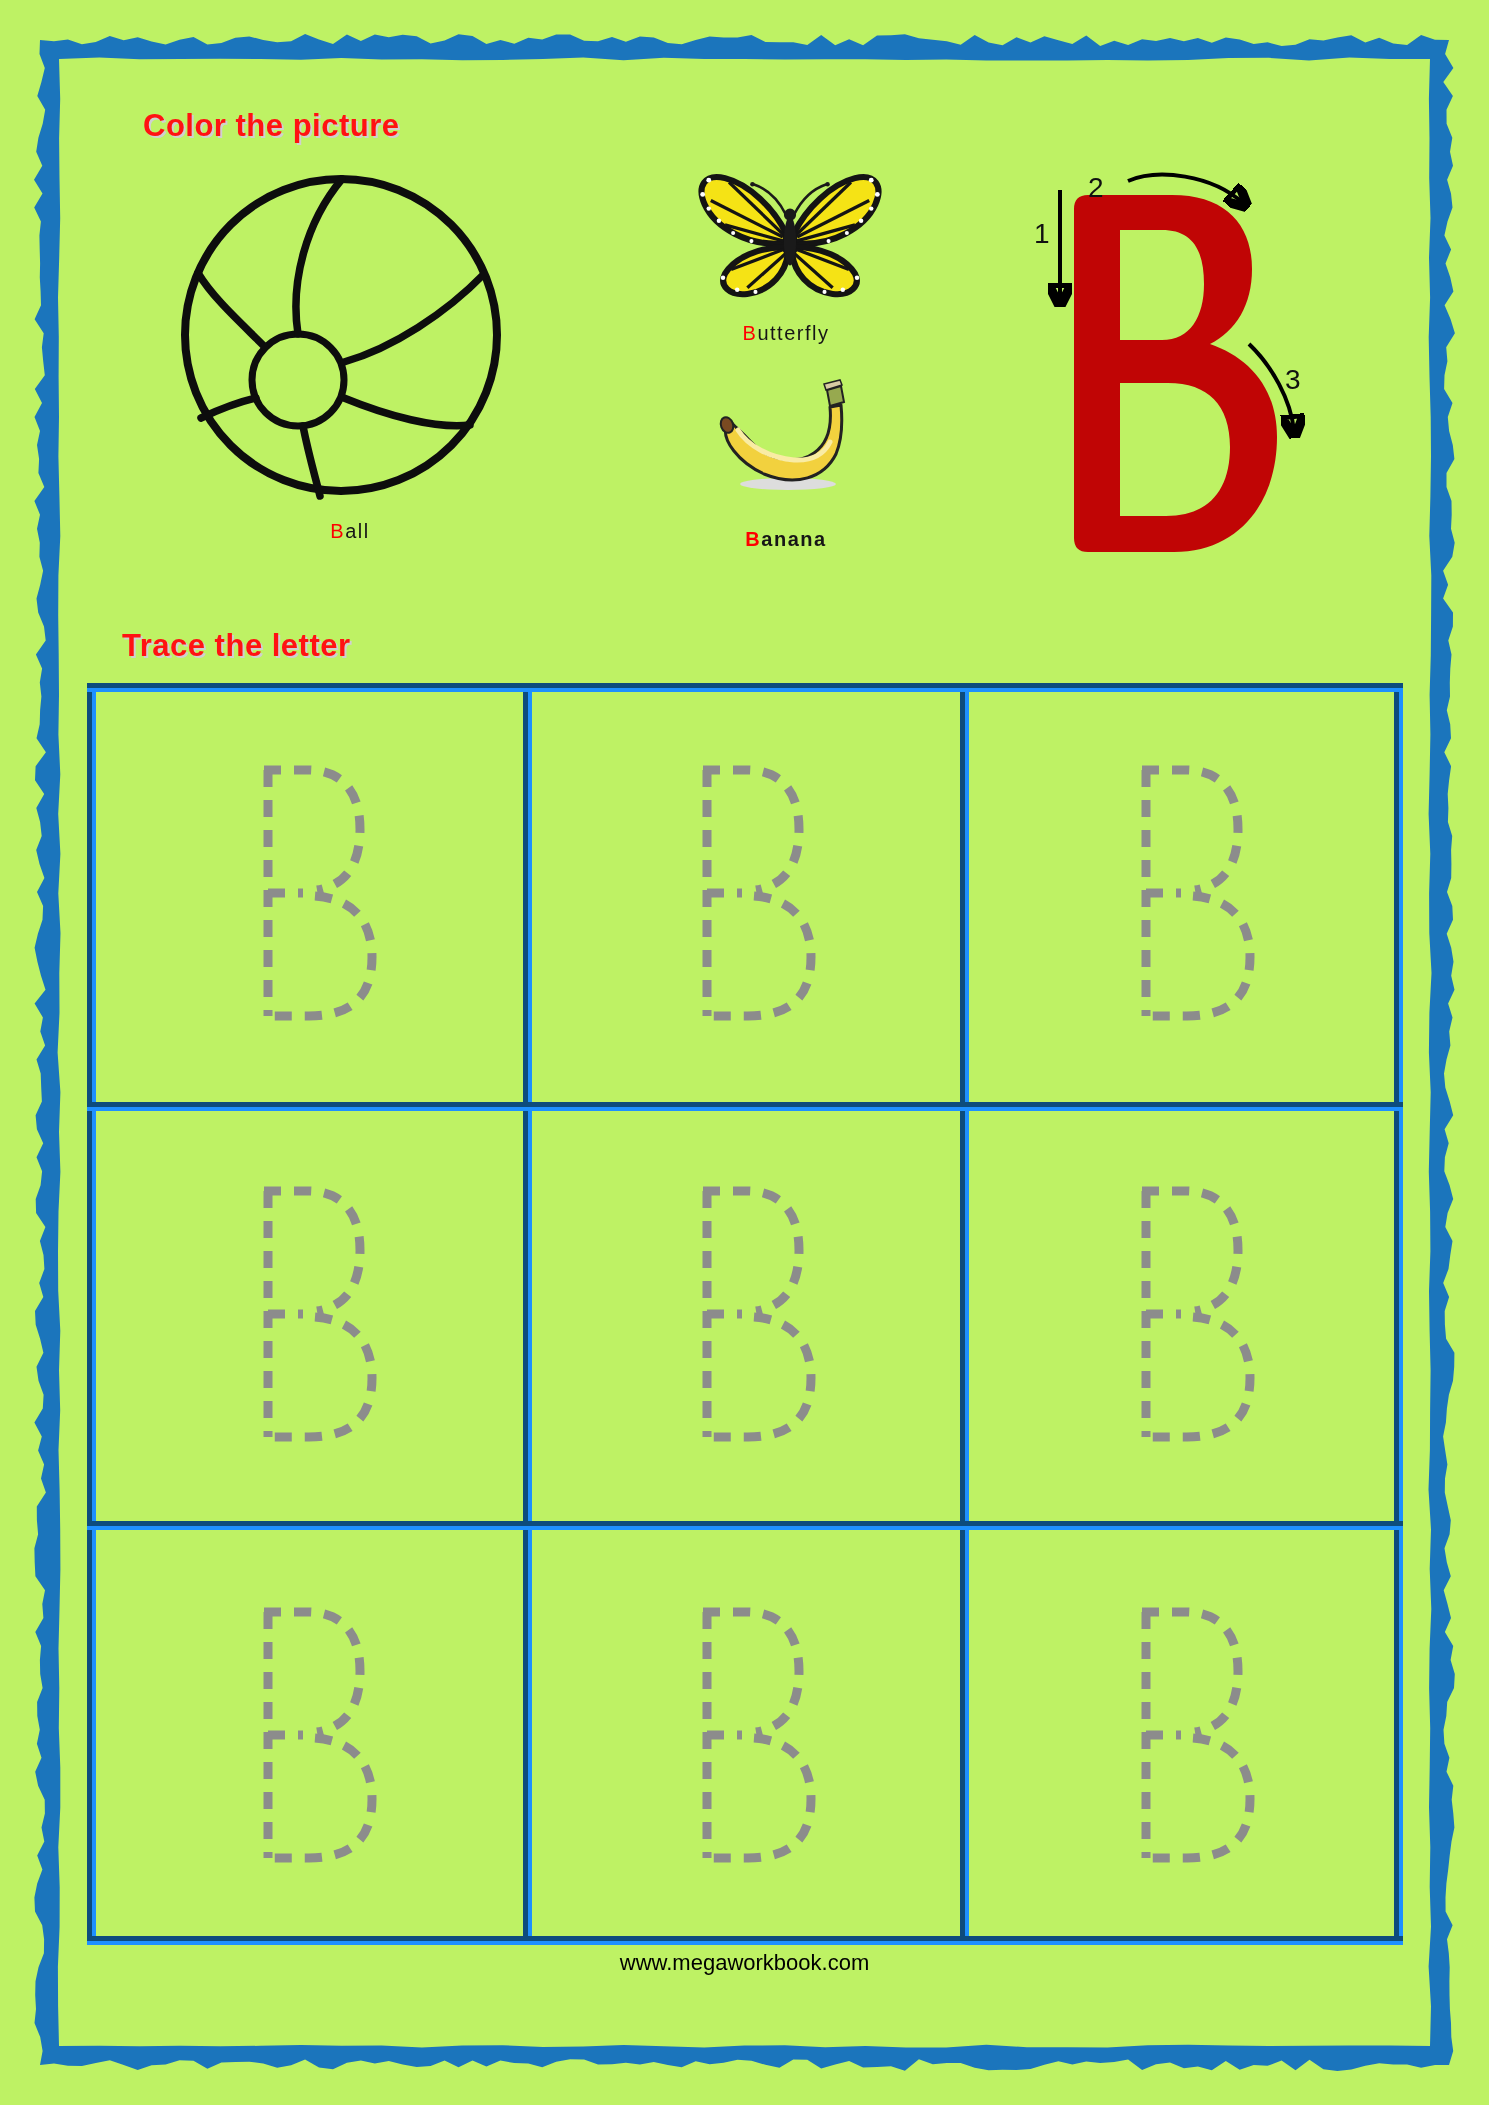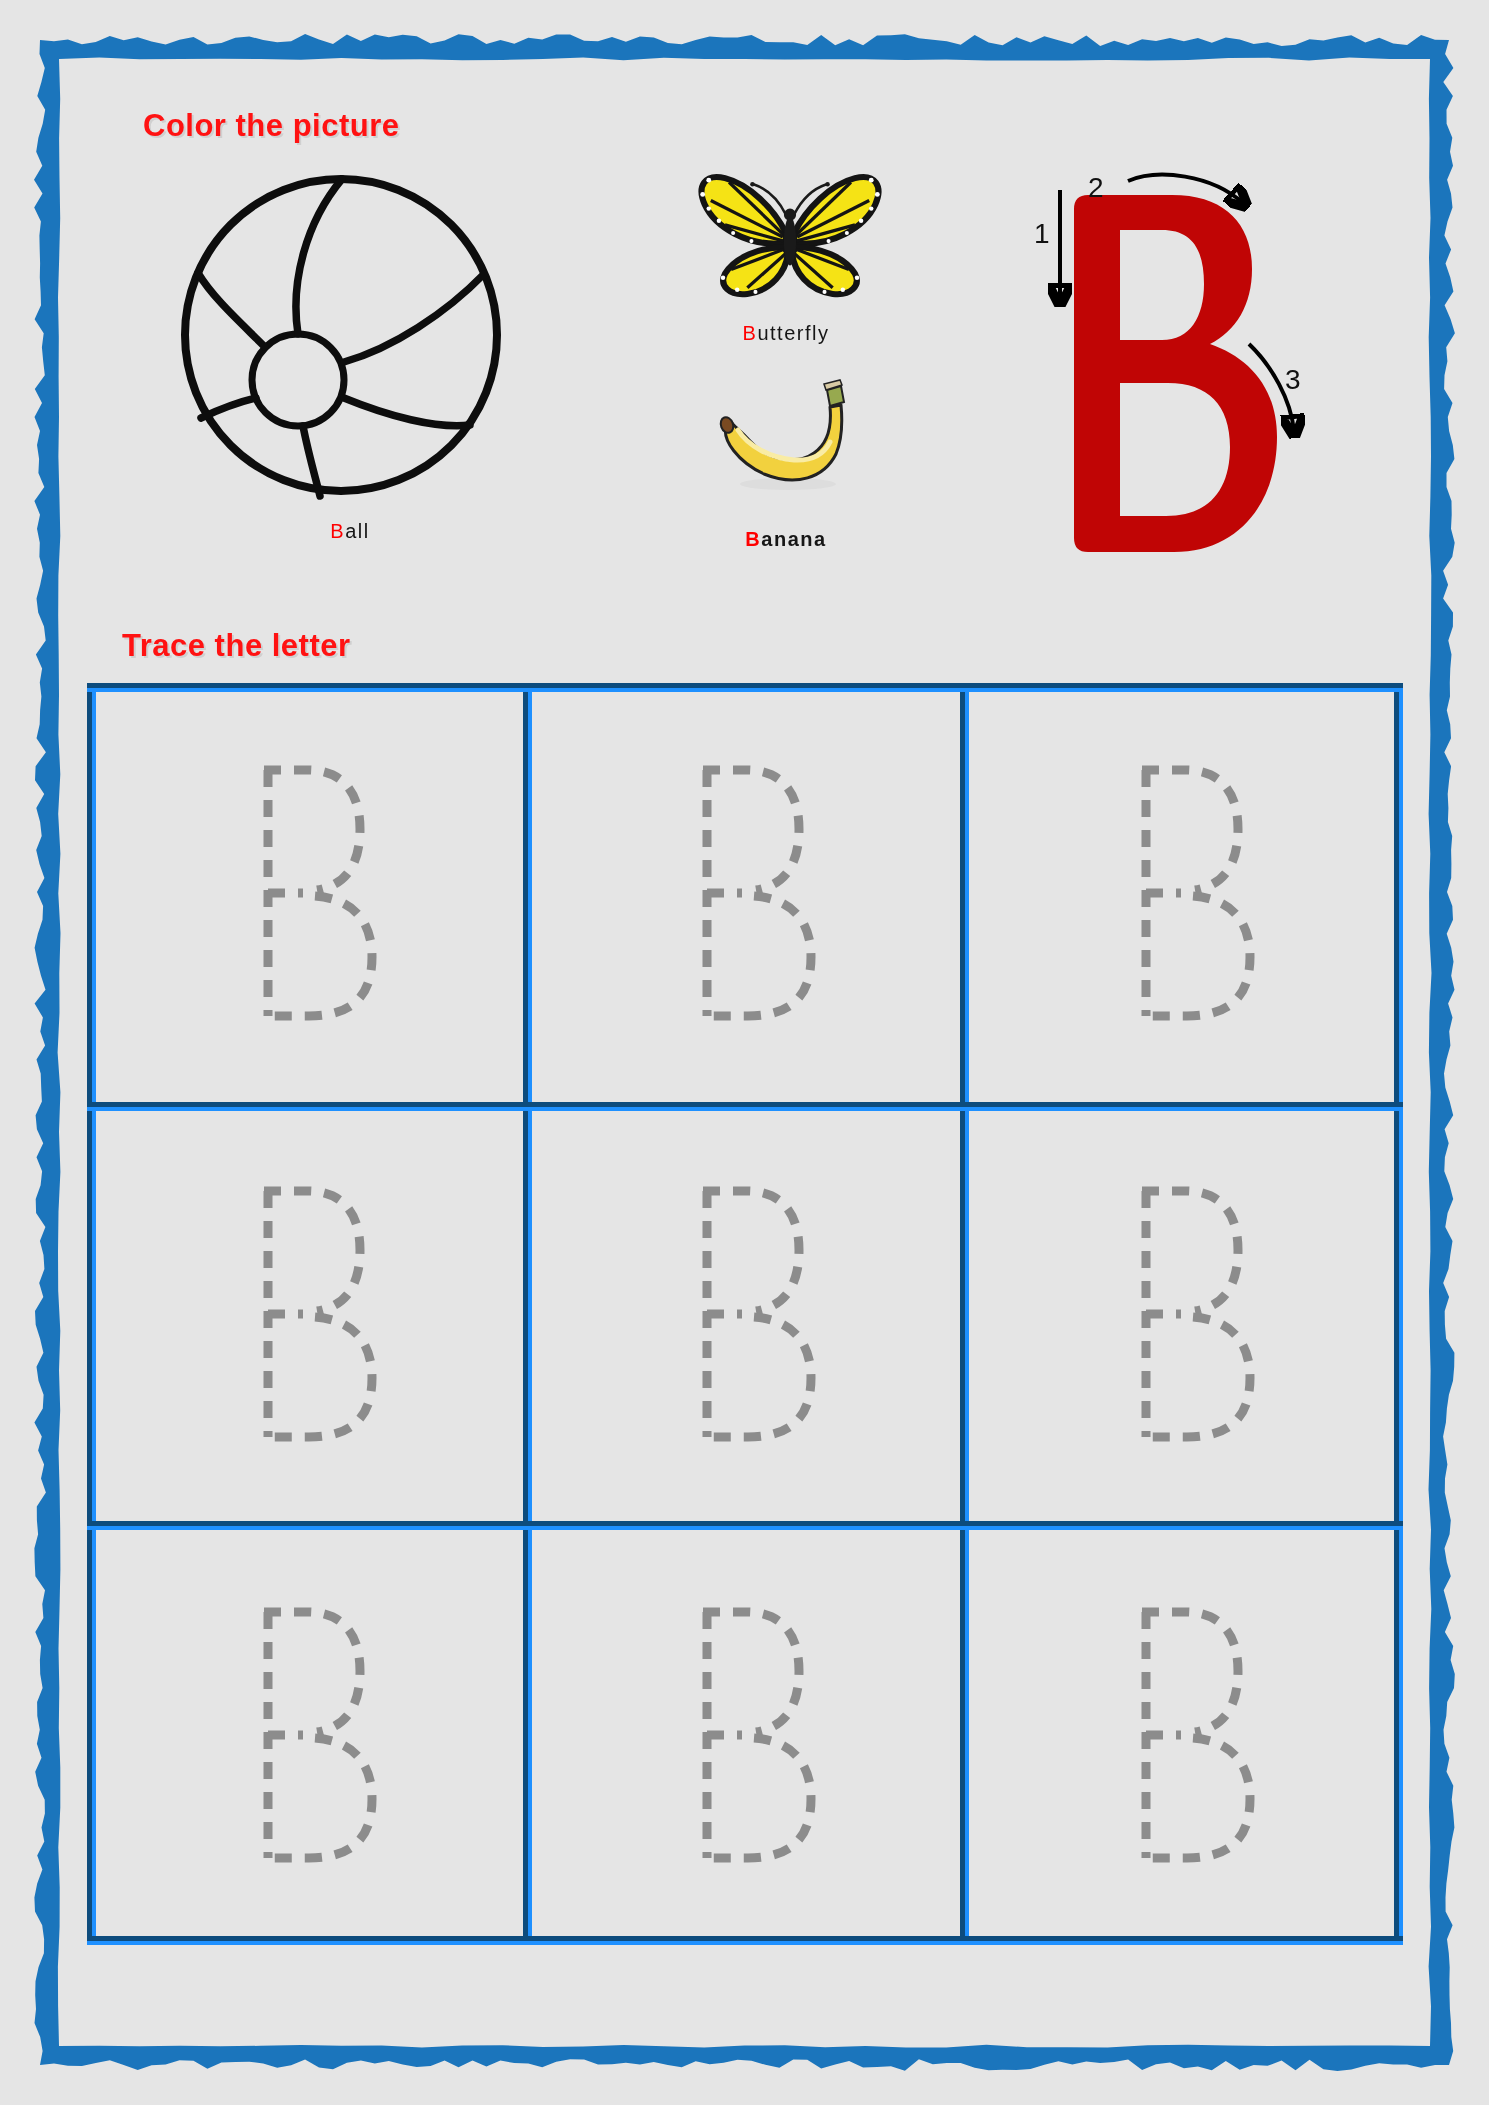--- a/index.html
+++ b/index.html
@@ -1,17 +1,17 @@
 <!DOCTYPE html>
 <html style="--heading-red: #FF1212; --label-red: #FF0000; --big-letter-red: #C00505; --border-blue: #1B75BC; --grid-dark-blue: #0D4C7D; --grid-light-blue: #1E90FF; --trace-gray: #8C8C8C; --butterfly-yellow: #F5E315; --banana-yellow: #F2D13E;"><head>
 <meta charset="utf-8">
 <style>
   html,body{margin:0;padding:0;background:#fff;}
   .page{
-    position:relative; width:1489px; height:2105px; background:#e5e5e5;
+    position:relative; width:1489px; height:2105px; background:#bef264;
     font-family:"Liberation Sans", sans-serif; overflow:hidden;
   }
   svg{display:block;}
   .abs{position:absolute;}
   .torn{position:absolute; inset:0; width:1489px; height:2105px; pointer-events:none;}
   .torn path{fill:var(--border-blue); fill-rule:evenodd;}
 
   .h1{
     position:absolute; font-weight:bold; font-size:31px; line-height:1;
     color:var(--heading-red); letter-spacing:.5px;
@@ -221,13 +221,14 @@
     <div class="vline" id="v0"></div>
     <div class="vline" id="v1"></div>
     <div class="vline" id="v2"></div>
     <div class="vline" id="v3"></div>
     <div class="hline" id="hz0"></div>
     <div class="hline" id="hz1"></div>
     <div class="hline" id="hz2"></div>
     <div class="hline" id="hz3"></div>
   </div>
 
+  <div class="footer">www.megaworkbook.com</div>
 </div>
 
 </body></html>

